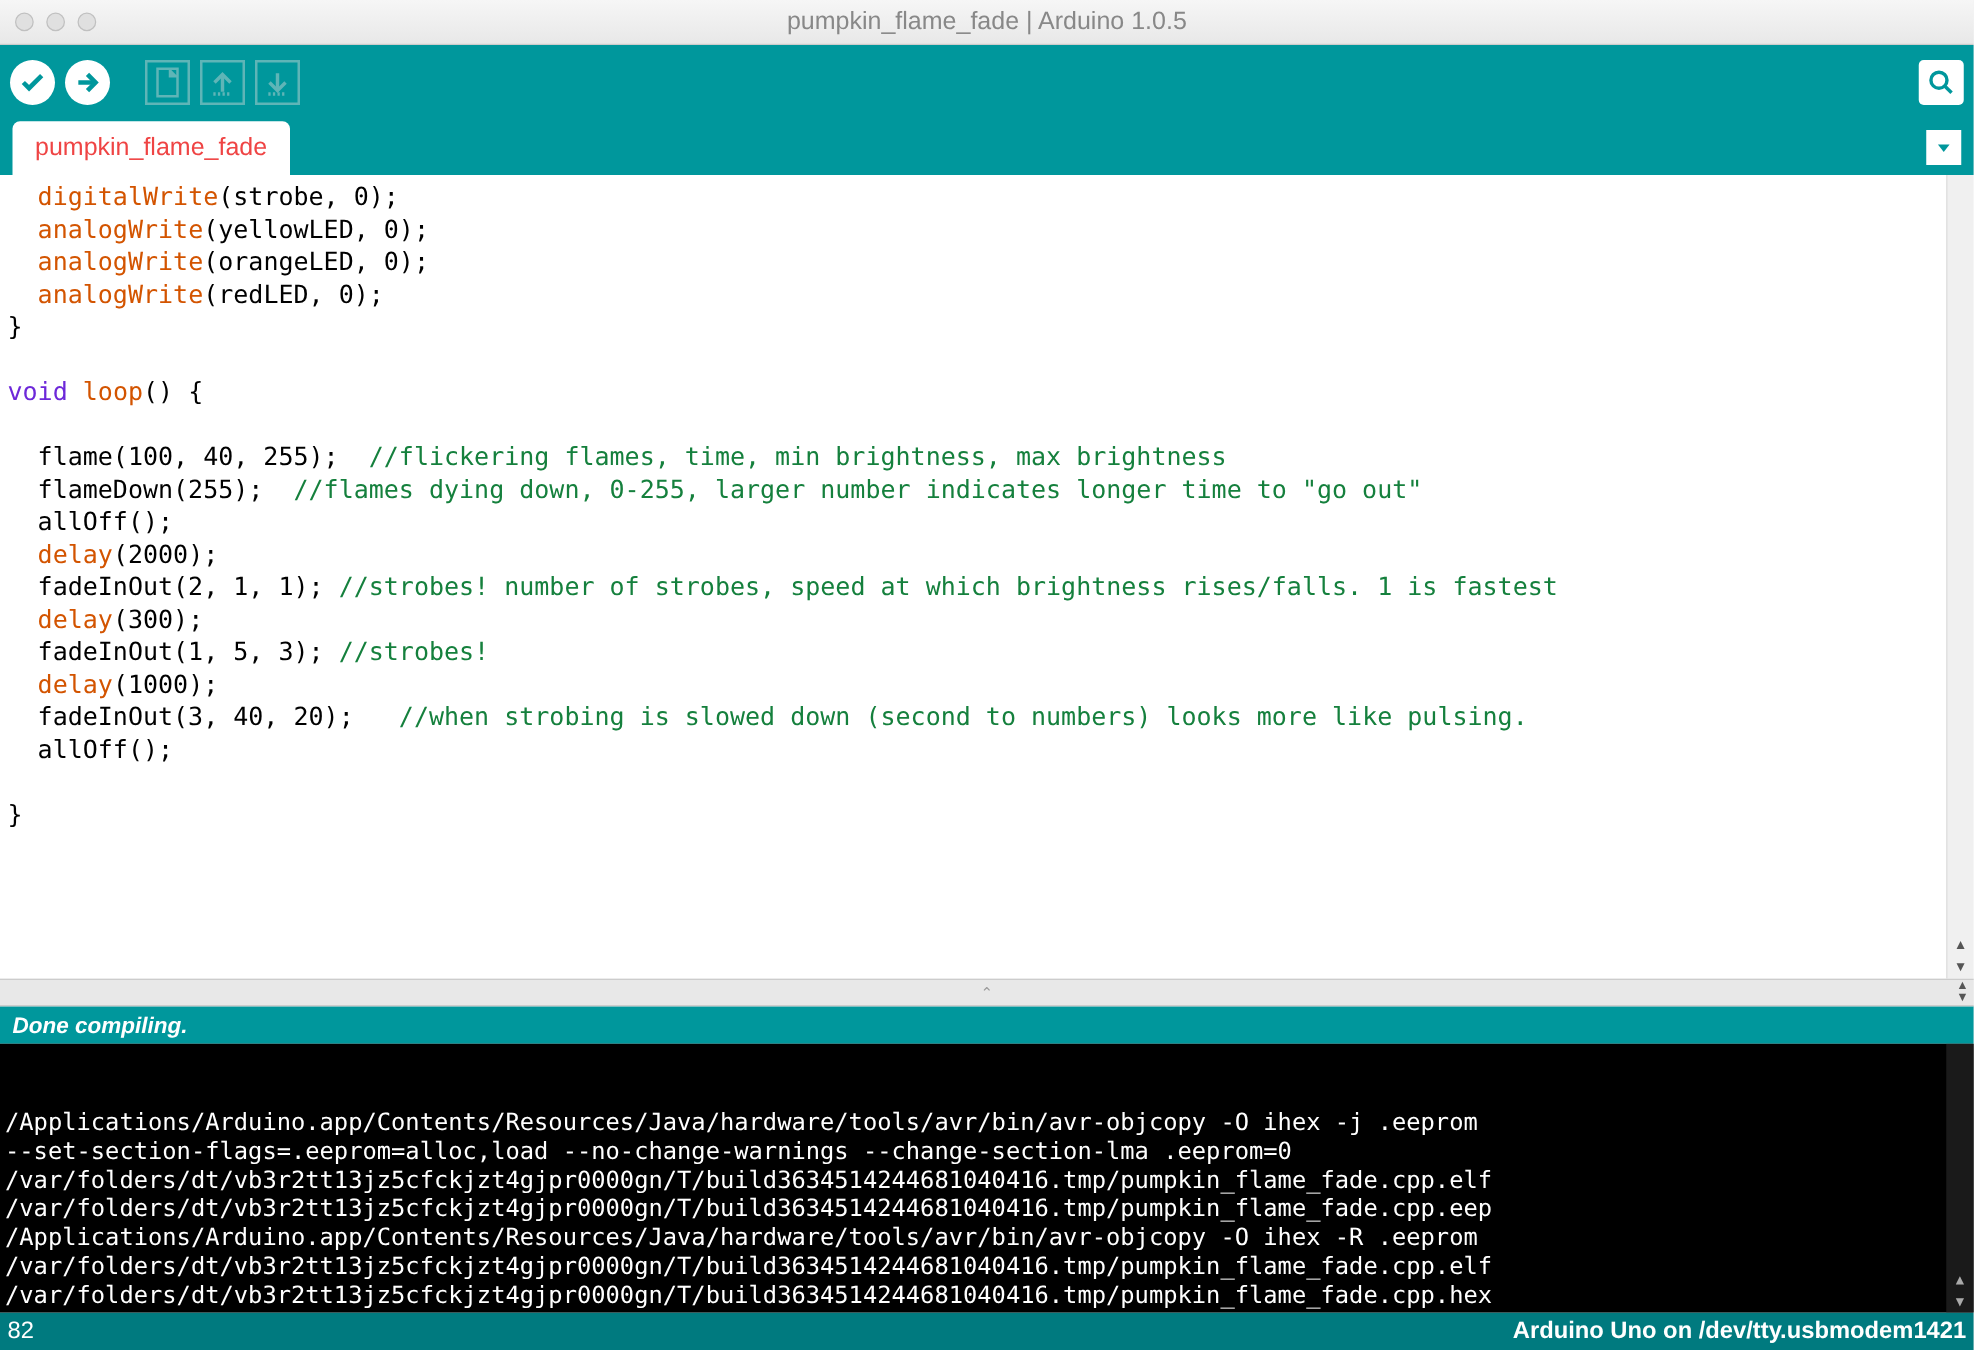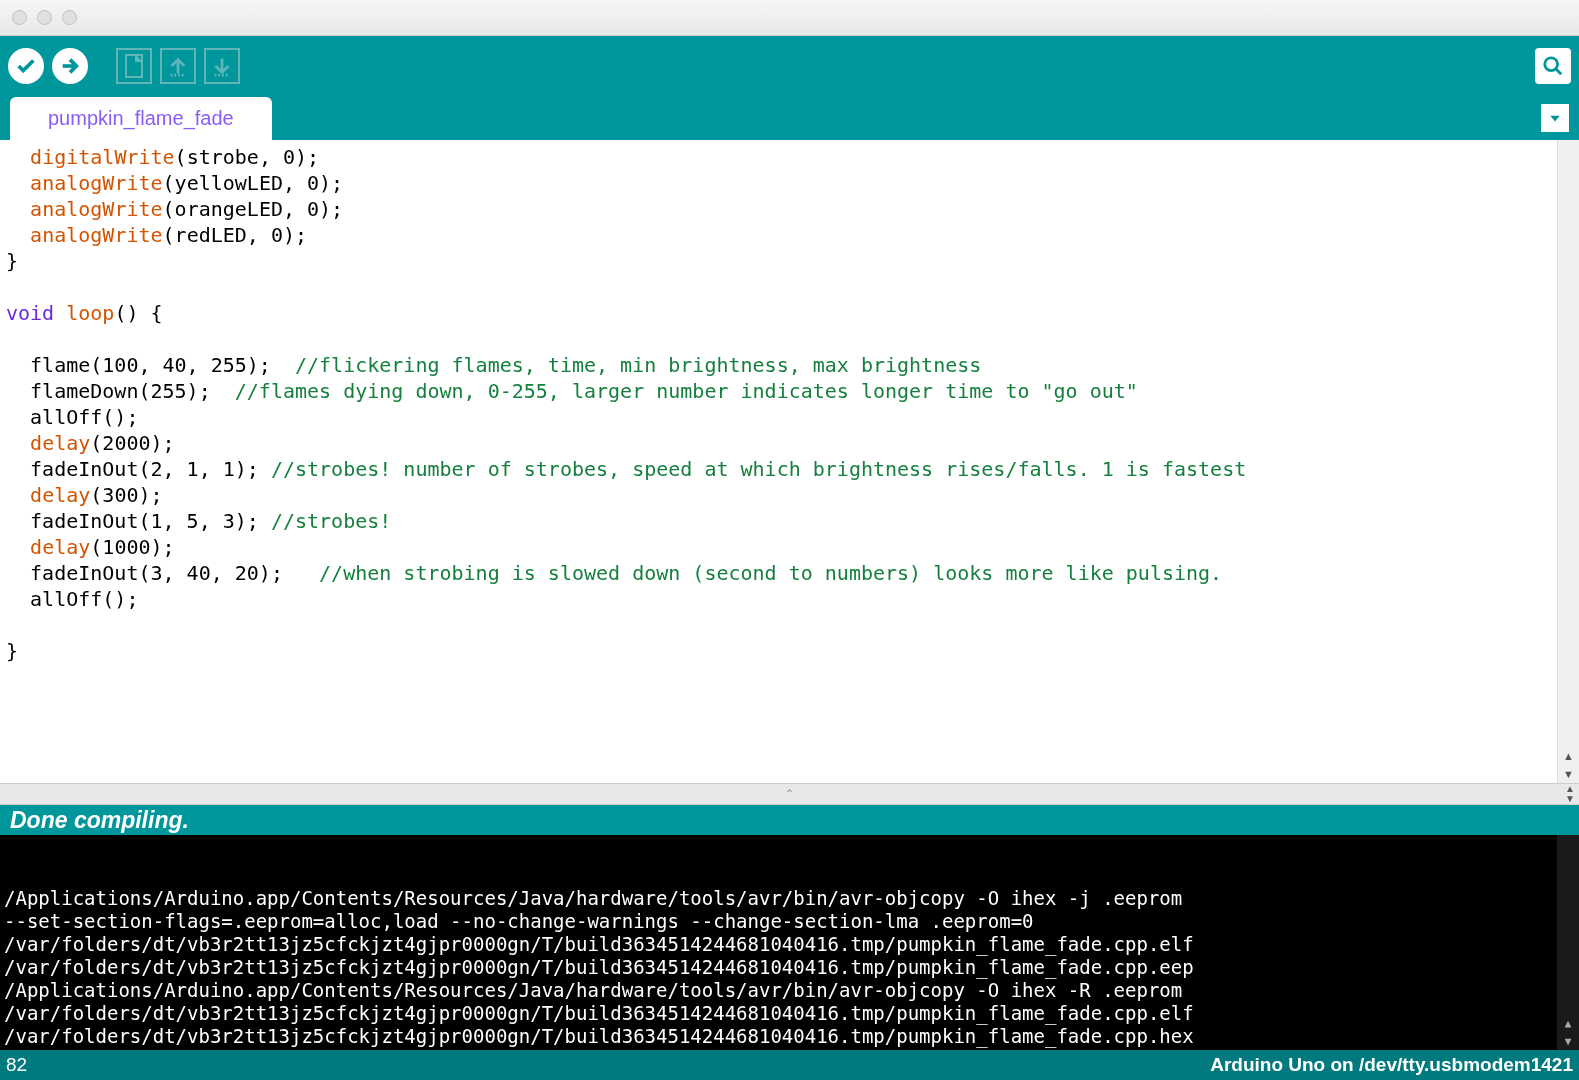--- a/index.html
+++ b/index.html
@@ -83,24 +83,24 @@
     .tab-bar {
       background: #00979c;
       height: 44px;
       display: flex;
       align-items: flex-end;
       padding-left: 10px;
       position: relative;
     }
     .tab {
       background: #fff;
-      padding: 10px 38px;
+      padding: 10px 18px;
       border-radius: 6px 6px 0 0;
       font-size: 20px;
-      color: #8b5cf6;
+      color: #ef4444;
       font-weight: 500;
     }
     .tab-dropdown {
       position: absolute;
       right: 10px;
       top: 8px;
       width: 28px;
       height: 28px;
       background: #fff;
       display: flex;
@@ -175,21 +175,21 @@
     }
     .status-bar {
       background: #00979c;
       height: 30px;
       display: flex;
       align-items: center;
       padding: 0 10px;
     }
     .status-text {
       color: #fff;
-      font-size: 23px;
+      font-size: 18px;
       font-style: italic;
       font-weight: 600;
     }
     .console {
       height: 215px;
       background: #000;
       color: #fff;
       font-family: "Monaco", "Menlo", "Consolas", monospace;
       font-size: 19px;
       line-height: 23px;
@@ -222,20 +222,21 @@
   </style>
 </head>
 <body>
 
 <div class="title-bar">
   <div class="traffic-lights">
     <div class="traffic-light"></div>
     <div class="traffic-light"></div>
     <div class="traffic-light"></div>
   </div>
+  <div class="window-title">pumpkin_flame_fade | Arduino 1.0.5</div>
 </div>
 
 <div class="toolbar">
   <div class="toolbar-btn">
     <svg width="22" height="22" viewBox="0 0 24 24" fill="none" stroke="#00979c" stroke-width="4">
         <polyline points="4,12 9,17 20,6"></polyline>
       </svg>
   </div>
   <div class="toolbar-btn">
     <svg width="22" height="22" viewBox="0 0 24 24" fill="none" stroke="#00979c" stroke-width="4">

